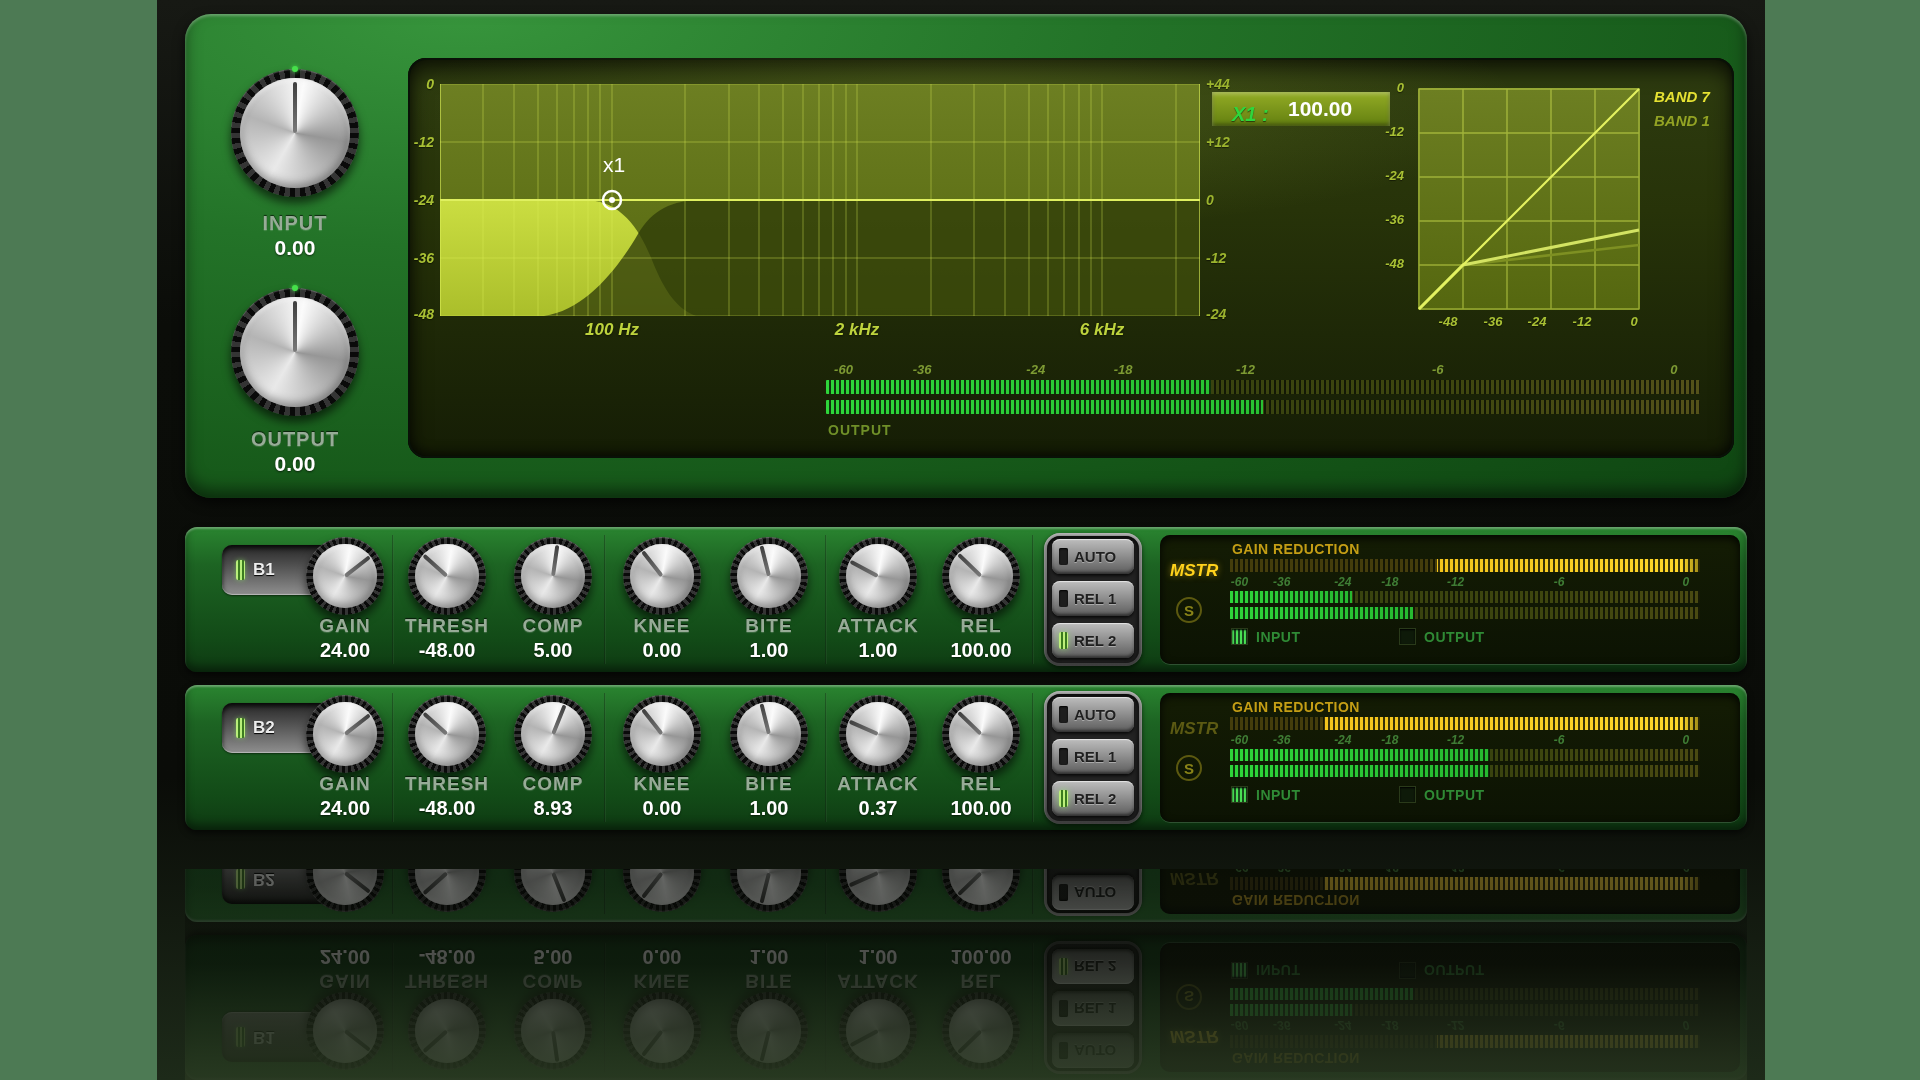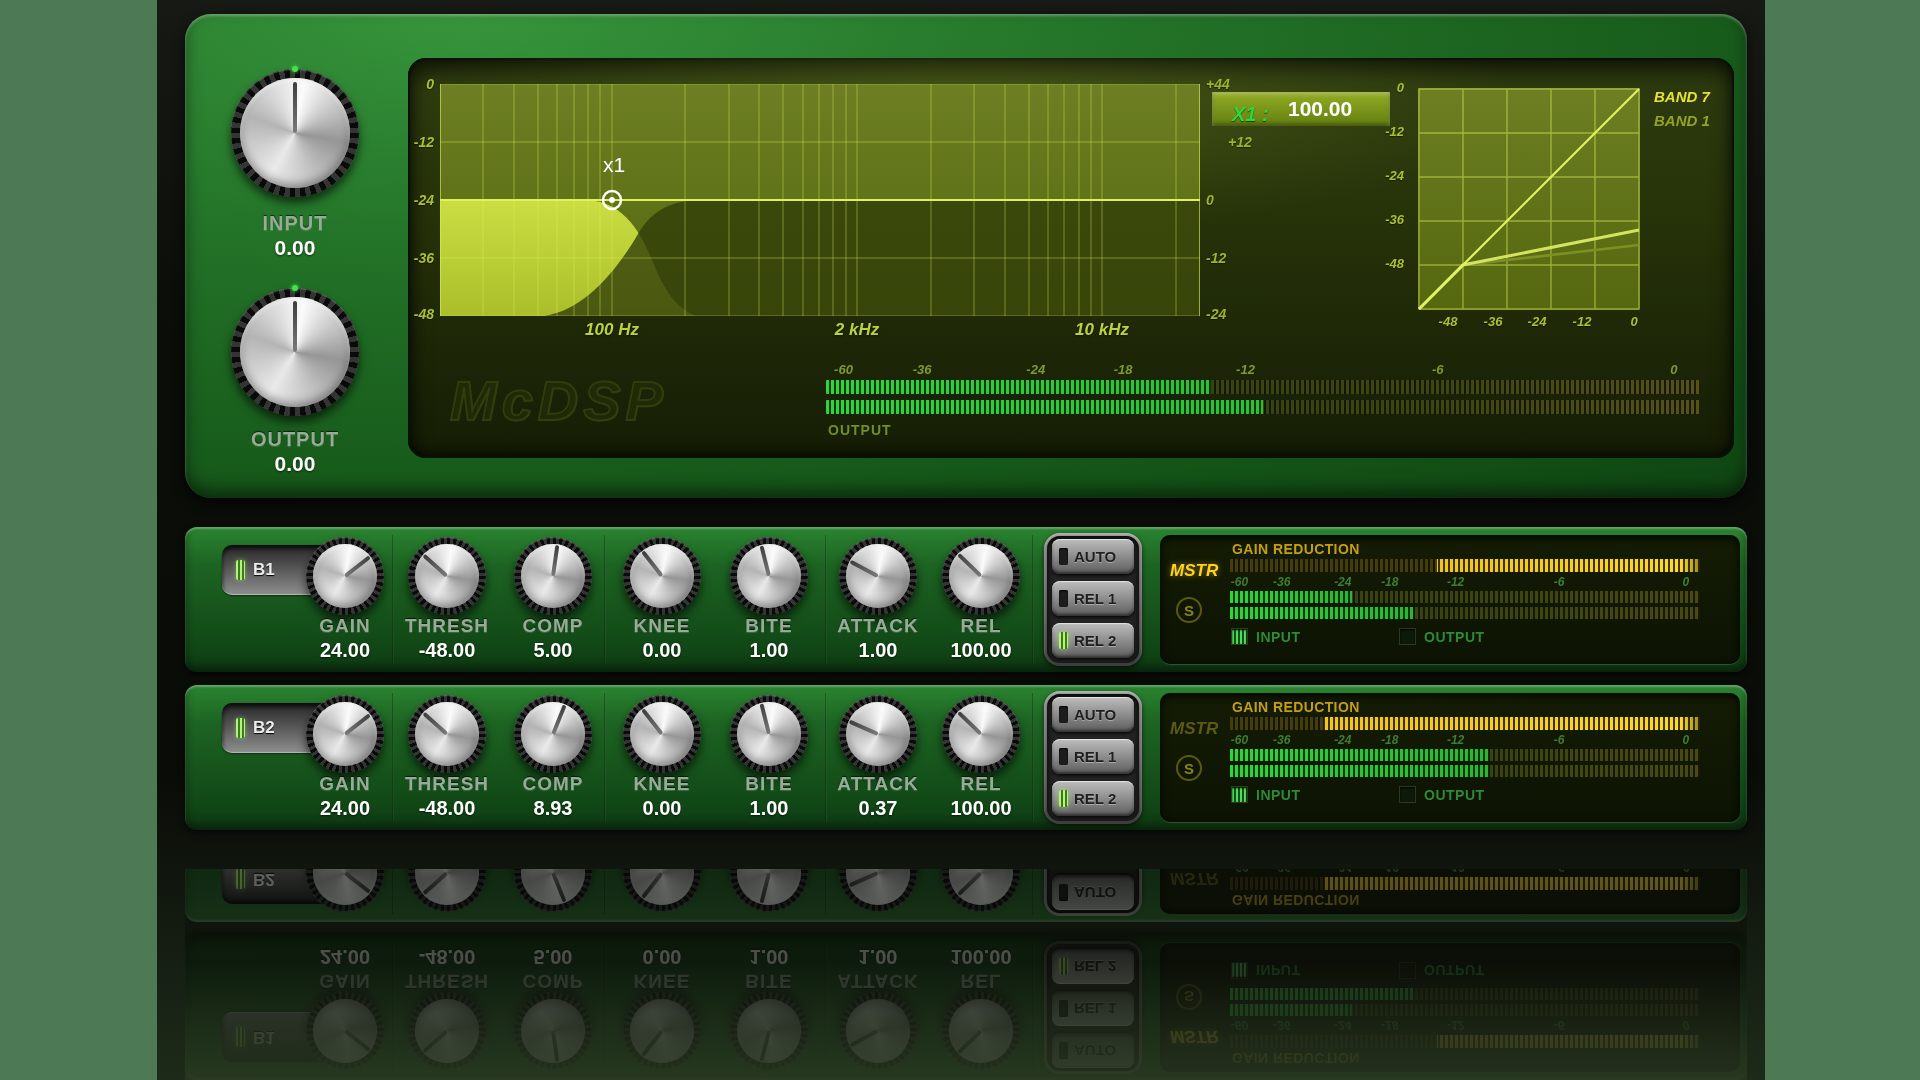--- a/index.html
+++ b/index.html
@@ -175,27 +175,27 @@
         <circle cx="172" cy="116" r="3" fill="#ffffff"></circle>
         <text x="163" y="88" fill="#ffffff" font-size="21" font-family="Liberation Sans, sans-serif">x1</text>
       </svg>
 
       <div class="axlbl" style="right:1300px;top:18px">0</div>
       <div class="axlbl" style="right:1300px;top:76px">-12</div>
       <div class="axlbl" style="right:1300px;top:134px">-24</div>
       <div class="axlbl" style="right:1300px;top:192px">-36</div>
       <div class="axlbl" style="right:1300px;top:248px">-48</div>
       <div class="axlbl r" style="left:798px;top:18px">+44</div>
-      <div class="axlbl r" style="left:820px;top:76px">+12</div>
+      <div class="axlbl r" style="left:798px;top:76px">+12</div>
       <div class="axlbl r" style="left:798px;top:134px">0</div>
       <div class="axlbl r" style="left:798px;top:192px">-12</div>
       <div class="axlbl r" style="left:798px;top:248px">-24</div>
       <div class="freqlbl" style="left:204px;top:262px">100 Hz</div>
       <div class="freqlbl" style="left:449px;top:262px">2 kHz</div>
-      <div class="freqlbl" style="left:694px;top:262px">10 kHz</div>
+      <div class="freqlbl" style="left:694px;top:262px">6 kHz</div>
 
       <div class="readout">
         <span class="xl">X1 :</span>
         <span class="xv">100.00</span>
       </div>
 
       <svg class="tf-plot" viewBox="0 0 222 222" preserveAspectRatio="none">
         <rect x="0" y="0" width="222" height="222" fill="url(#eqbg)"></rect>
         <path d="M1 1H221 M1 45H221 M1 89H221 M1 133H221 M1 177H221 M1 221H221 M1 1V221 M45 1V221 M89 1V221 M133 1V221 M177 1V221 M221 1V221" stroke="rgba(219,238,86,.5)" stroke-width="1.4" fill="none"></path>
         <path d="M1 221 L45 177 L221 157" stroke="#7e9022" stroke-width="2.6" fill="none"></path>
@@ -209,21 +209,20 @@
       <div class="axlbl sm2" style="right:330px;top:154px">-36</div>
       <div class="axlbl sm2" style="right:330px;top:198px">-48</div>
       <div class="axlbl sm2" style="left:1040px;top:256px;transform:translateX(-50%)">-48</div>
       <div class="axlbl sm2" style="left:1085px;top:256px;transform:translateX(-50%)">-36</div>
       <div class="axlbl sm2" style="left:1129px;top:256px;transform:translateX(-50%)">-24</div>
       <div class="axlbl sm2" style="left:1174px;top:256px;transform:translateX(-50%)">-12</div>
       <div class="axlbl sm2" style="left:1226px;top:256px;transform:translateX(-50%)">0</div>
       <div class="legend1" style="left:1246px;top:30px">BAND 7</div>
       <div class="legend2" style="left:1246px;top:54px">BAND 1</div>
 
-      <div class="logo">McDSP</div>
 
       <div style="position:absolute;left:418px;top:304px;width:890px;height:86px">
         <div class="omscale">
           <span style="left:2%">-60</span>
           <span style="left:11%">-36</span>
           <span style="left:24%">-24</span>
           <span style="left:34%">-18</span>
           <span style="left:48%">-12</span>
           <span style="left:70%">-6</span>
           <span style="left:97%">0</span>

